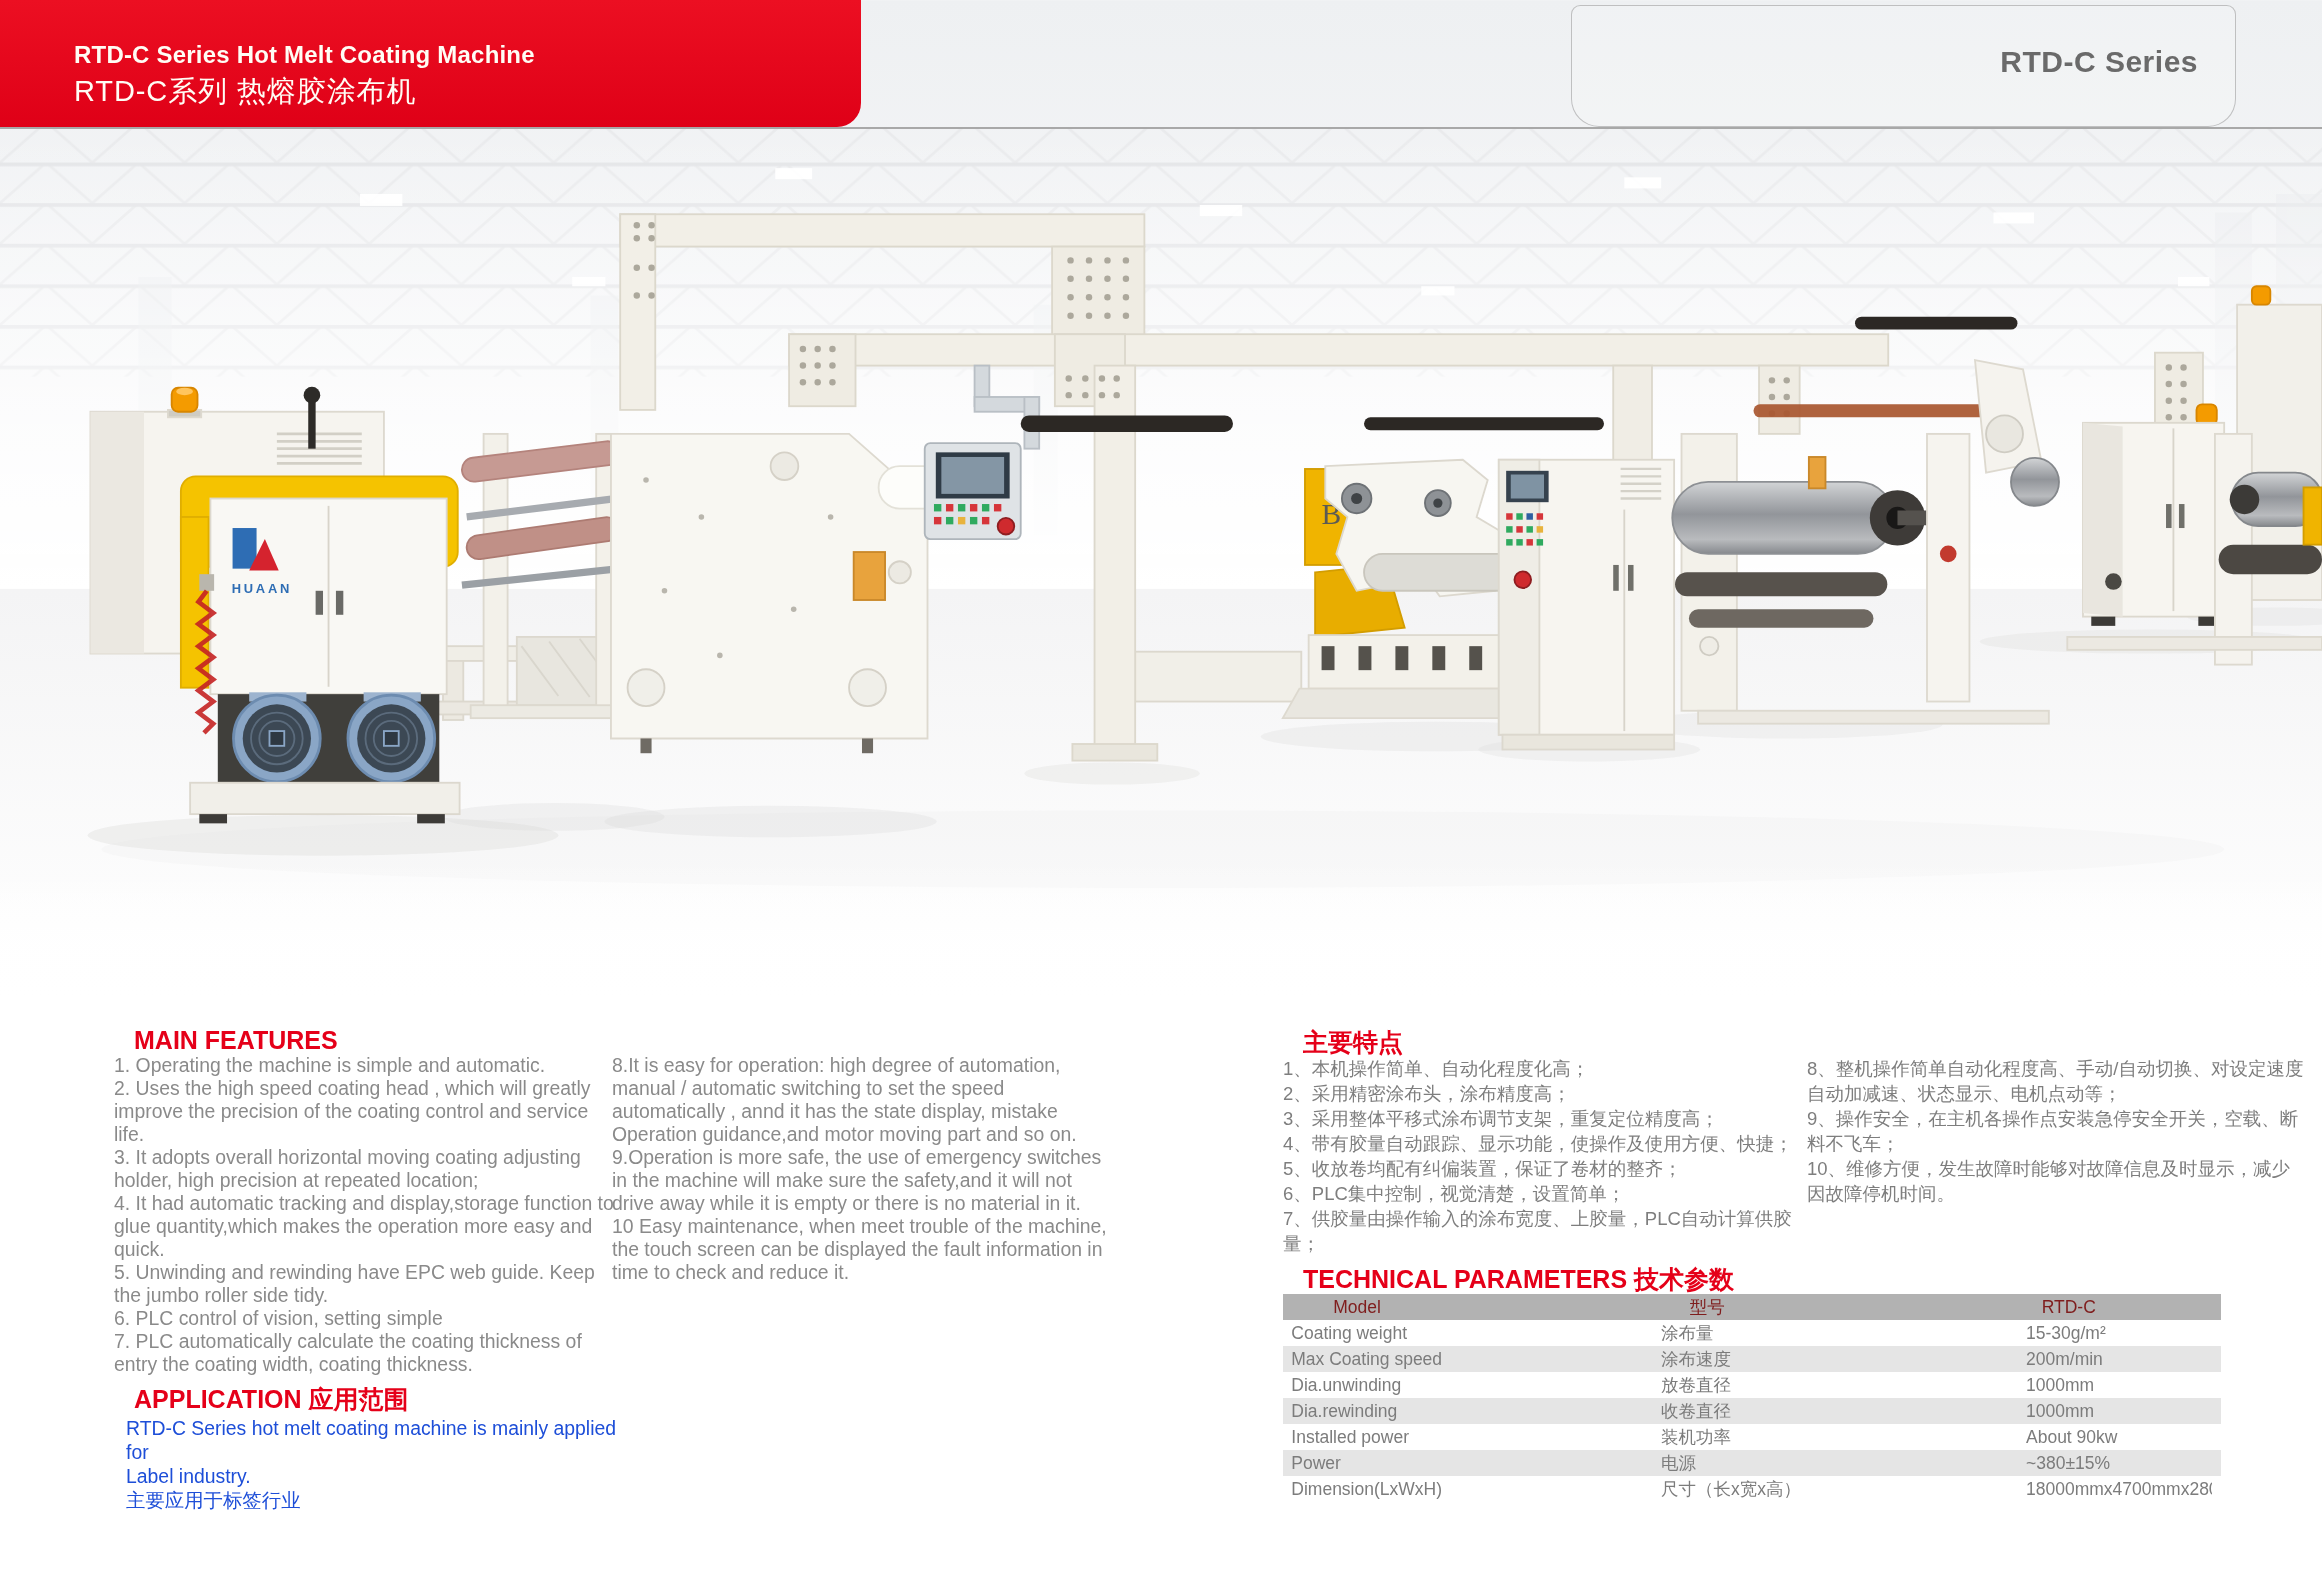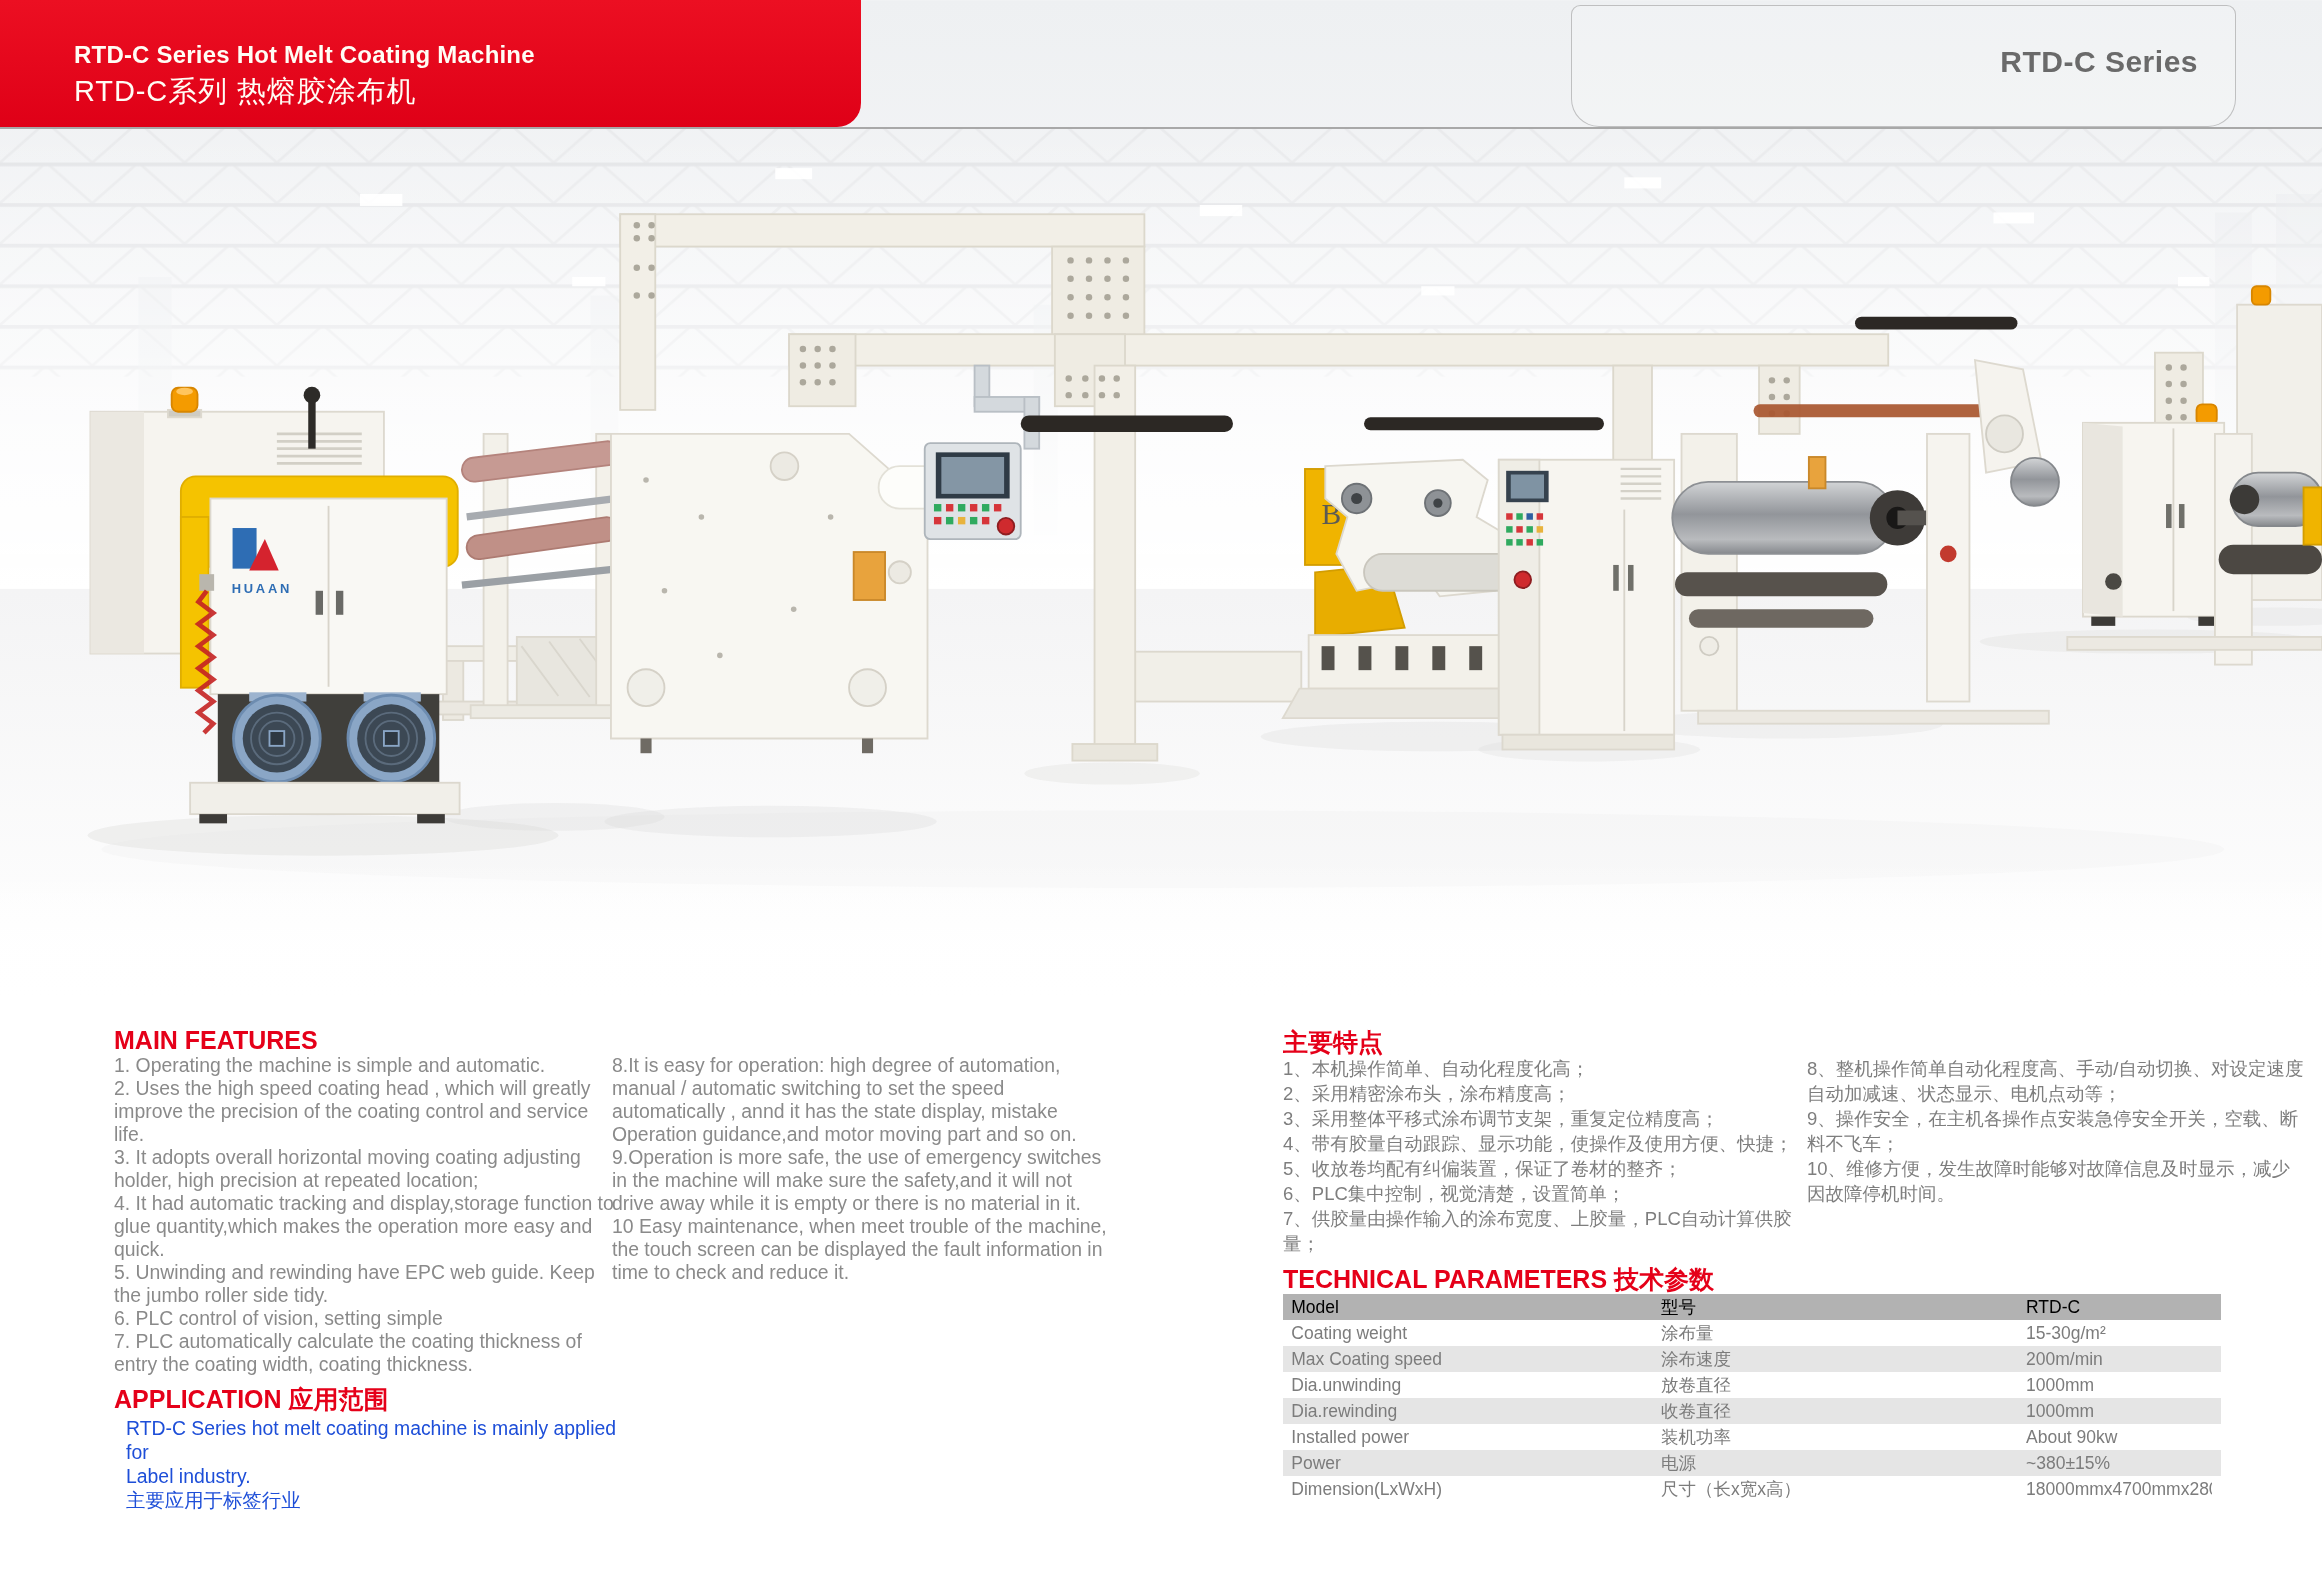--- a/index.html
+++ b/index.html
@@ -9,30 +9,30 @@
   .hero{position:absolute;left:0;top:0;width:2322px;height:997px;z-index:0;}
   .header-rule{position:absolute;left:0;top:127px;width:2322px;height:1.8px;background:#a8a8a8;z-index:2;}
   .red-banner{position:absolute;left:0;top:0;width:861px;height:127px;background:linear-gradient(180deg,#ec0f22 0%,#df0017 100%);
               border-radius:0 0 24px 0;z-index:3;}
   .red-banner .t-en{position:absolute;left:74px;top:41px;font-size:24px;font-weight:700;color:#fffdf5;letter-spacing:0.2px;}
   .red-banner .t-zh{position:absolute;left:74px;top:72px;font-size:29px;font-weight:400;color:#fffdf5;letter-spacing:0.9px;}
   .series-badge{position:absolute;left:1571px;top:4.6px;width:663px;height:120px;z-index:2;
                 border:1.8px solid rgba(150,150,150,.55);border-radius:9.2px 9.2px 28px 28px;background:rgba(255,255,255,.15);text-align:center;}
   .series-badge .b-txt{position:absolute;right:37px;top:39px;font-size:30px;font-weight:700;color:#6a6a6a;letter-spacing:0.5px;}
   
-  .sec-head{position:absolute;font-size:25px;font-weight:700;color:#e50019;z-index:1;}
+  .sec-head{position:absolute;font-size:25px;font-weight:700;color:#e50019;z-index:1;margin-left:20px;}
   .en-body{position:absolute;font-size:19.4px;line-height:23px;color:#8a8a8a;z-index:1;}
   .zh-body{position:absolute;font-size:18.5px;line-height:25px;color:#7e7e7e;z-index:1;}
   .fi{margin:0;}
   .app-body{position:absolute;font-size:19.4px;line-height:24px;color:#1d4ed8;z-index:1;margin-left:12px;}
   
   .ptable{position:absolute;left:1283px;top:1294px;width:938px;z-index:1;font-size:17.5px;color:#7c7c7c;}
   .prow{display:flex;height:26px;line-height:26px;background:#ffffff;}
   .prow.alt{background:#e5e5e5;}
-  .prow.phead{background:#b2b2b2;color:#000000;}
+  .prow.phead{background:#b2b2b2;color:#7f1d1d;padding-left:42px;}
   .pcell{overflow:hidden;white-space:nowrap;}
   .c1{width:378px;padding-left:8.3px;box-sizing:border-box;}
   .c2{width:365px;}
   .c3{width:186px;}
 </style>
 </head>
 <body>
 
 <div class="page">
 

